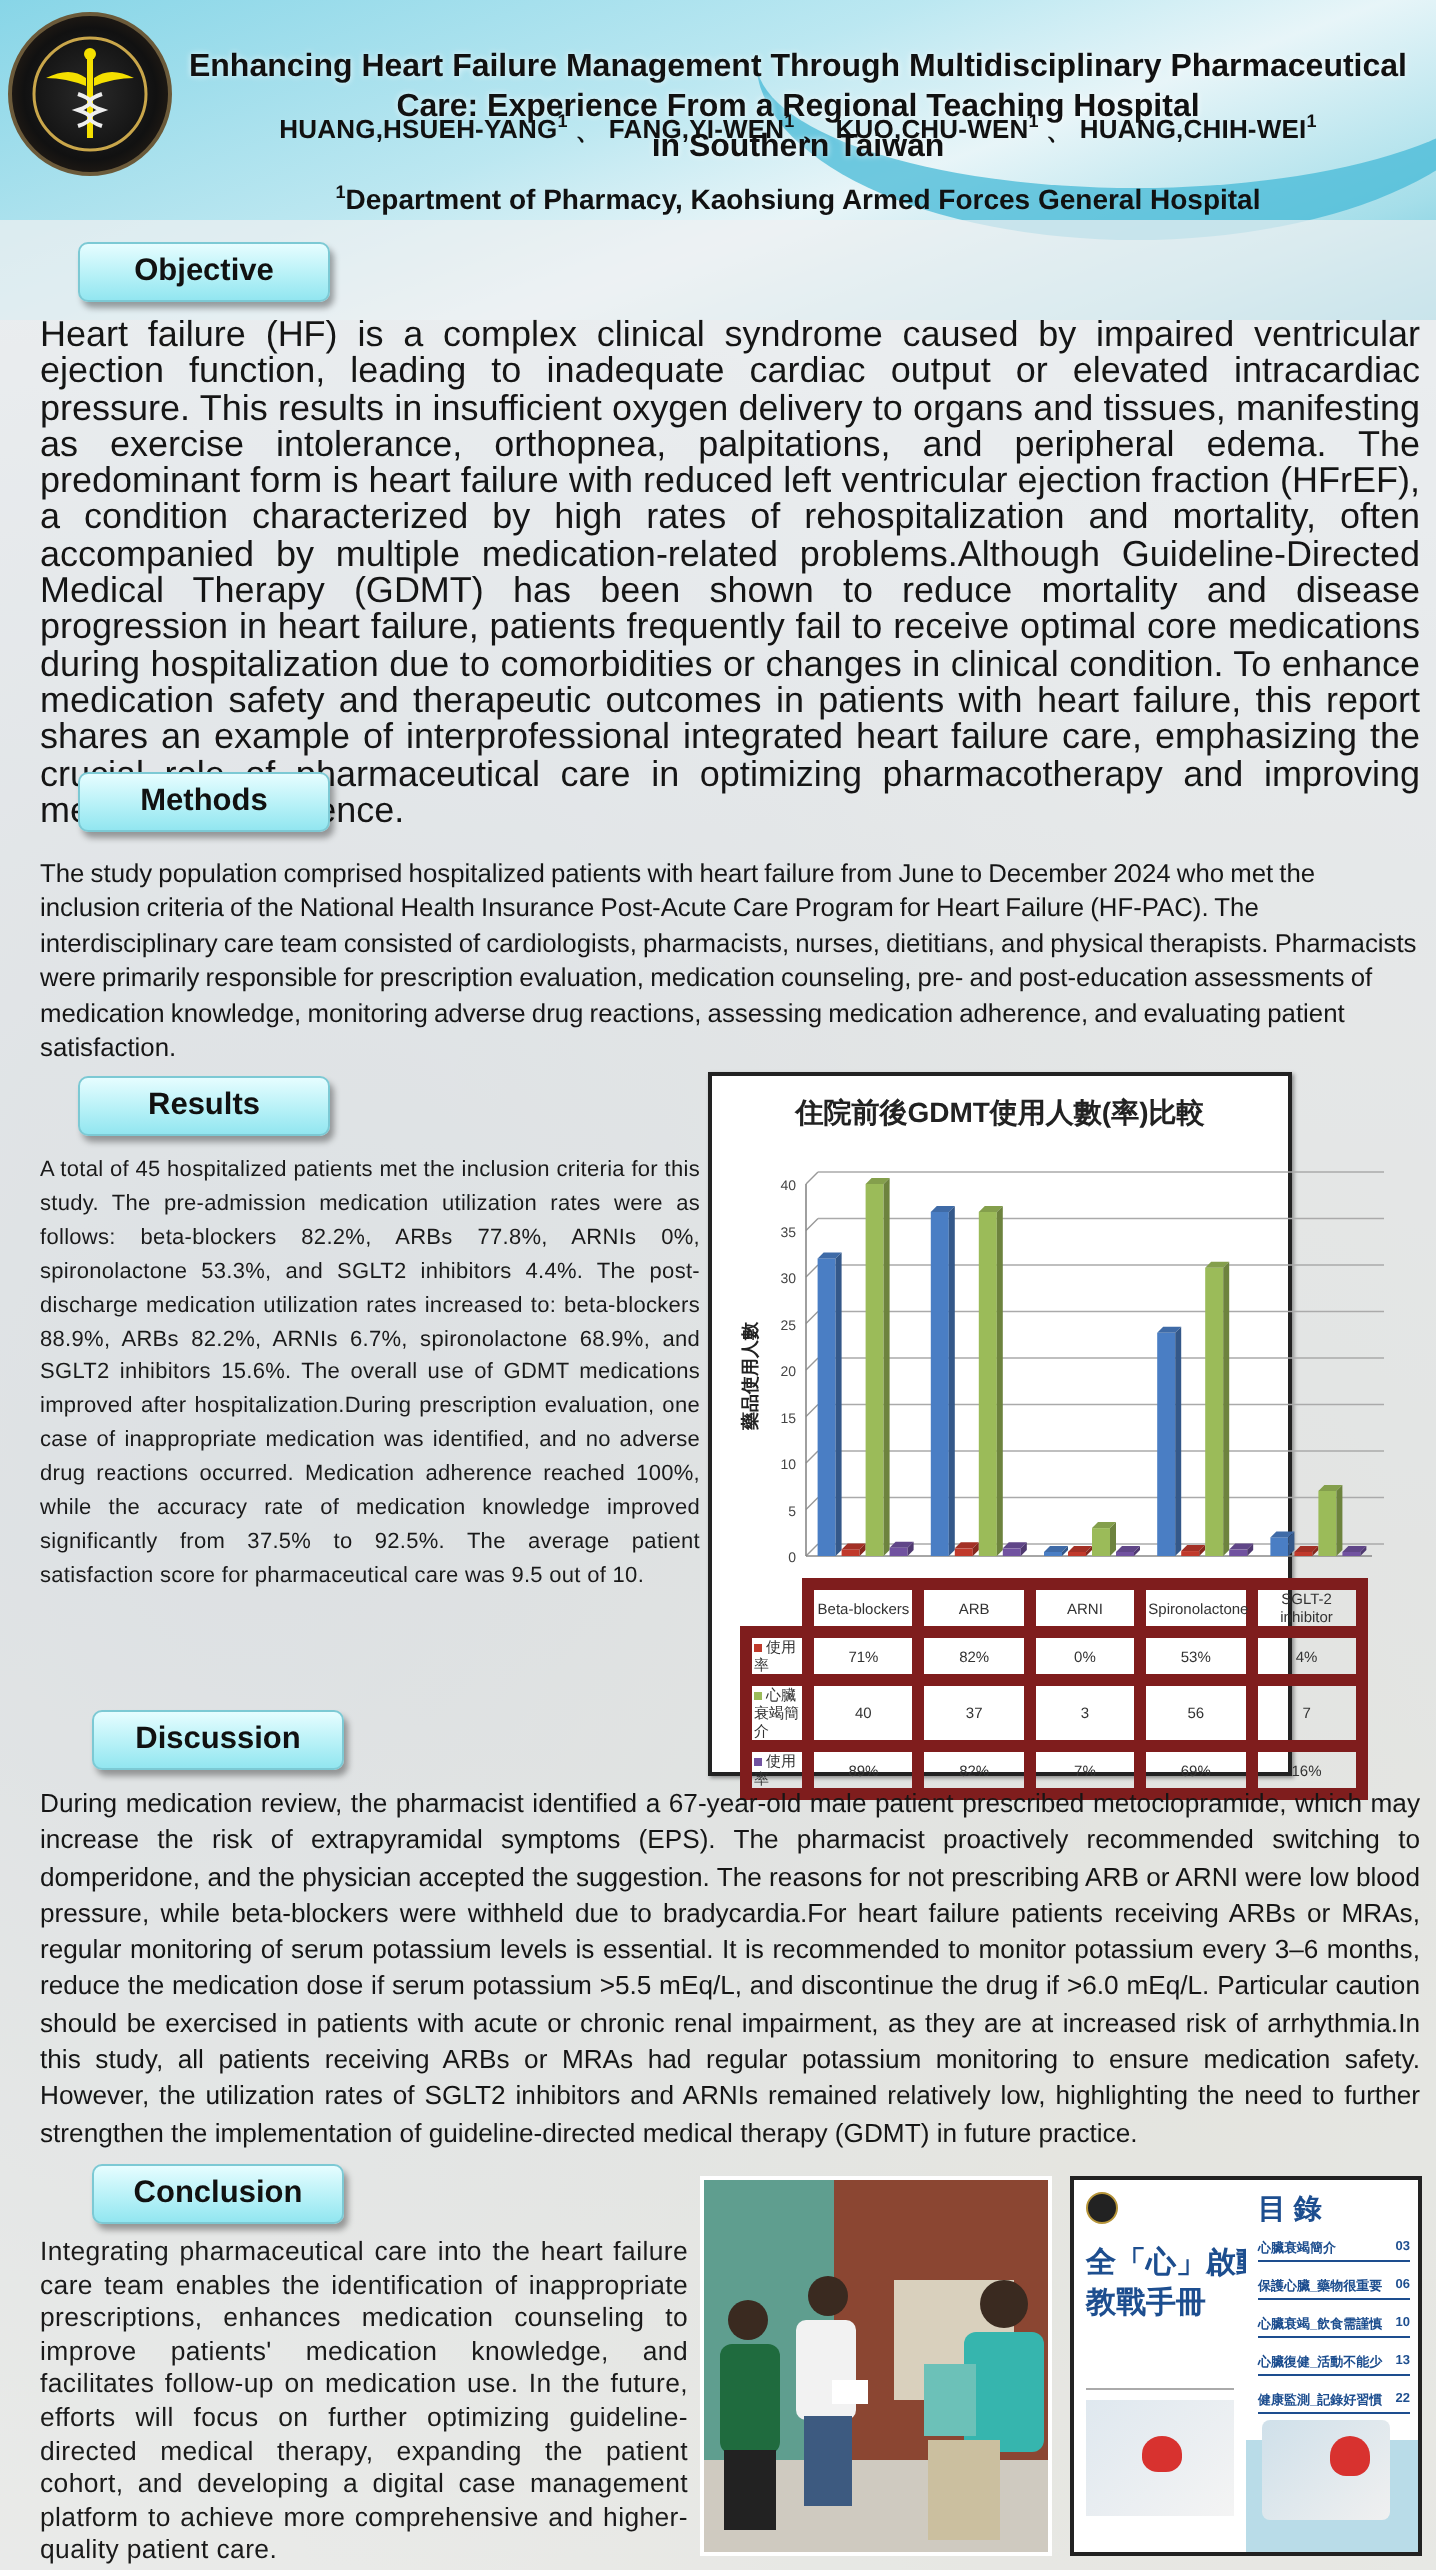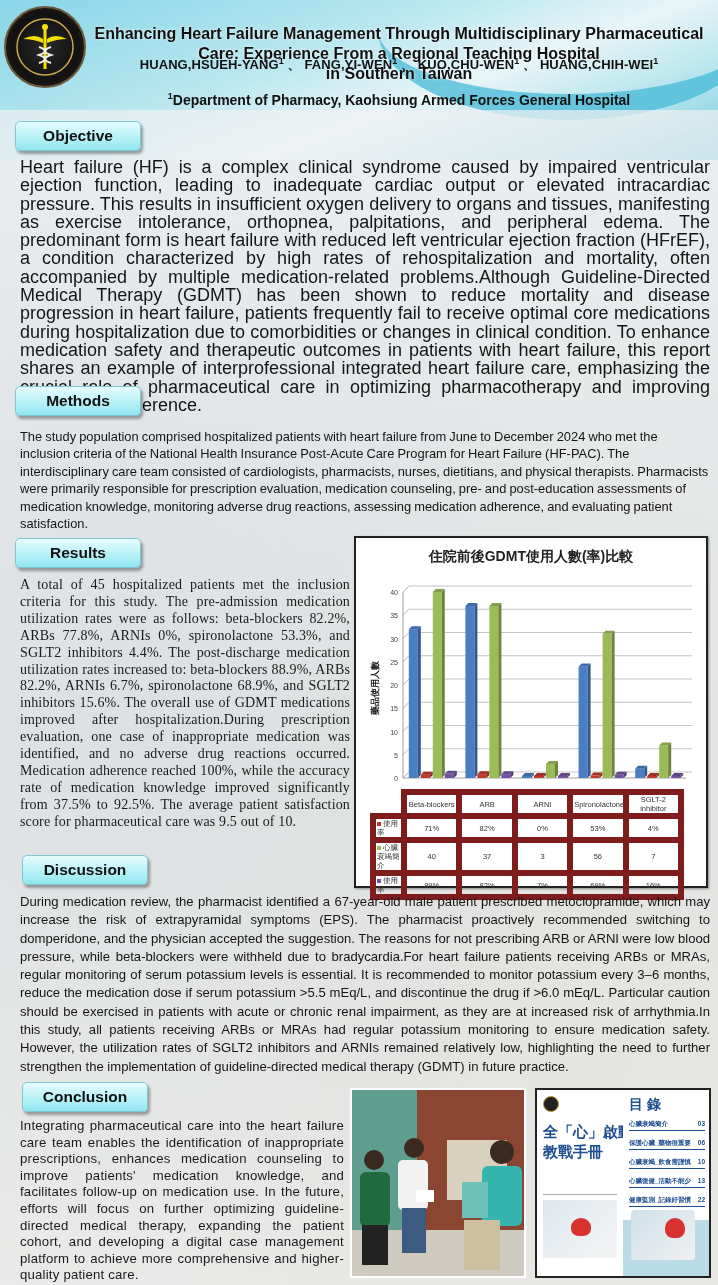--- a/index.html
+++ b/index.html
@@ -55,33 +55,33 @@
   }
   .affil sup { font-size: 9px; }
 
   
   .sec-btn {
     width: 126px; height: 30px; border-radius: 5px;
     background: linear-gradient(180deg, #e6fdff 0%, #b7f1f7 55%, #92e6f0 100%);
     border: 1px solid #7cc9d4;
     box-shadow: 2px 3px 3px rgba(0,0,0,0.35);
     display: flex; align-items: center; justify-content: center;
-    font-weight: bold; font-size: 15.5px; color: #111;
+    font-weight: bold; font-size: 15.5px; color: #111; margin-left: 24px;
   }
 
   .body-text {
     font-size: 18px; line-height: 18.3px; text-align: justify; color: #151515;
   }
   .body-narrow { font-size: 12.9px; line-height: 17.4px; }
-  .results-text { font-size: 14px; line-height: 16.9px; text-align: justify; letter-spacing: 0.15px; font-family: Liberation Serif, serif; }
+  .results-text { font-size: 11px; line-height: 16.9px; text-align: justify; letter-spacing: 0.15px; }
   .concl-text { font-size: 13.2px; line-height: 16.6px; text-align: justify; letter-spacing: 0.2px; }
 
   
   .chart-box {
-    left: 354px; top: 536px; width: 354px; height: 352px;
+    left: 354px; top: 536px; width: 292px; height: 352px;
     background: #fff; border: 2px solid #222;
     box-shadow: 1px 1px 2px rgba(0,0,0,0.4);
   }
   .chart-title {
     position: absolute; left: 0; top: 10px; width: 100%; text-align: center;
     font-size: 14px; font-weight: bold; color: #222;
   }
   .chart-svg { position: absolute; left: 0; top: 0; }
   .ctable {
     position: absolute; left: 14px; top: 251px; width: 314px;

